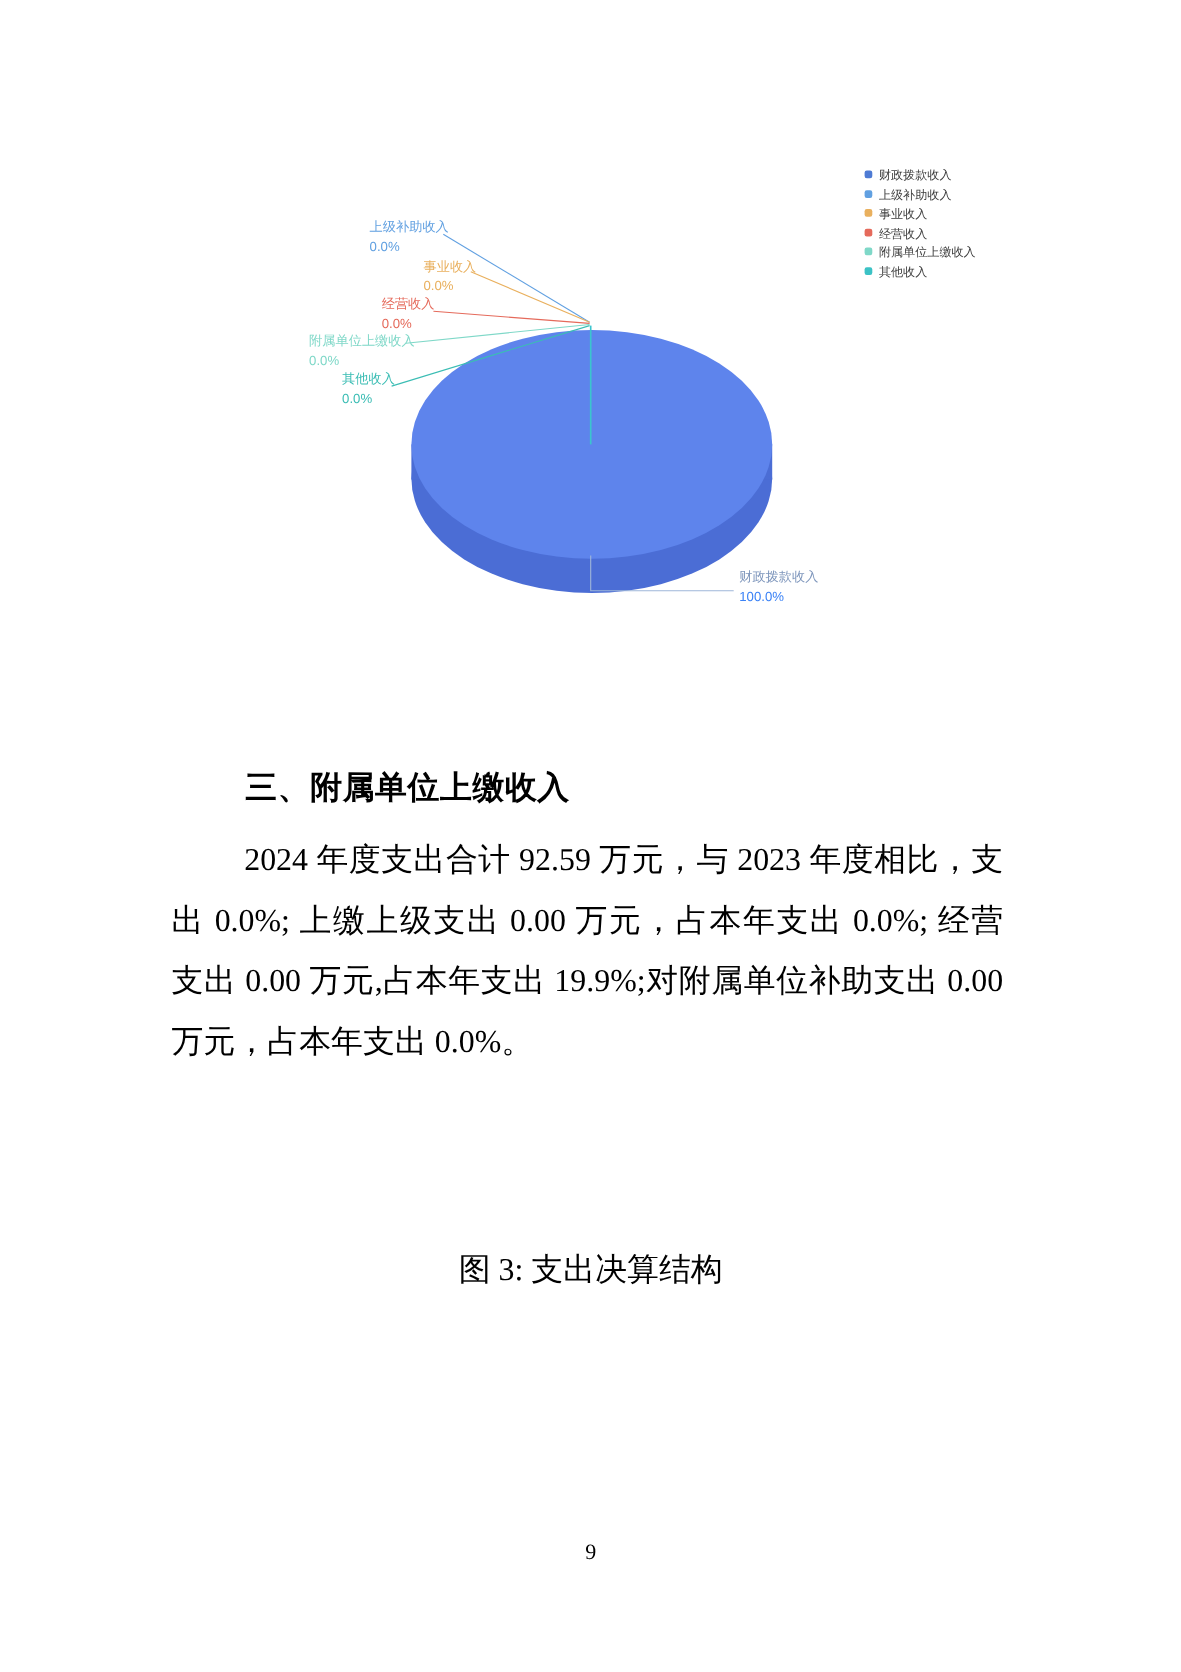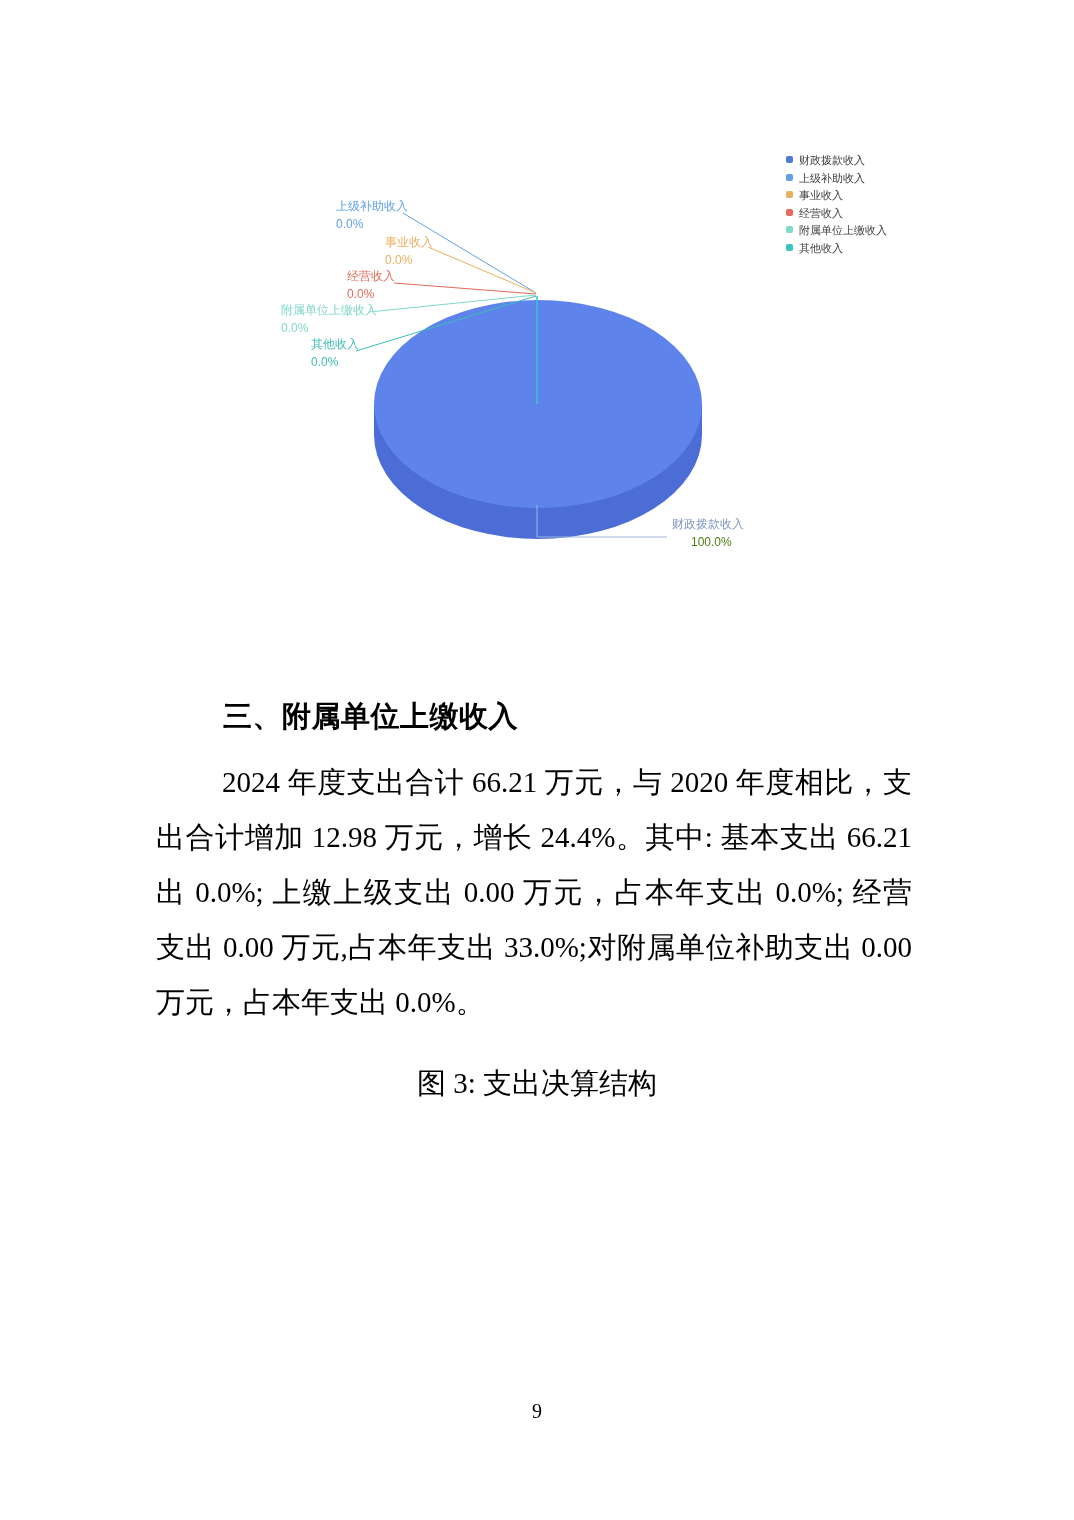--- a/index.html
+++ b/index.html
@@ -22,21 +22,21 @@
   .heading{
     position:absolute;left:223px;top:698px;
     font-family:"Liberation Sans",sans-serif;font-weight:700;font-size:29px;line-height:36px;
     letter-spacing:0.5px;white-space:nowrap;
   }
   .bodytext{position:absolute;left:156px;top:755px;width:756px;font-size:29px;}
   .bodyline{height:55px;line-height:55px;white-space:nowrap;text-align:justify;text-align-last:justify;}
   .bodyline.first{text-indent:66px;}
   .bodyline.last{text-align-last:left;}
   .caption{
-    position:absolute;left:0;top:1056px;width:1074px;height:55px;line-height:55px;
+    position:absolute;left:0;top:1128px;width:1074px;height:55px;line-height:55px;
     text-align:center;font-size:29px;white-space:nowrap;
   }
   .pagenum{position:absolute;left:0;top:1398px;width:1074px;text-align:center;font-size:20px;line-height:26px;}
 </style>
 </head>
 <body>
 
 <div class="page">
 
   <div class="chart">
@@ -70,21 +70,21 @@
     <div class="callout" style="left:281px;top:301px;">
       <div style="color: rgb(127, 216, 200);">附属单位上缴收入</div>
       <div style="color: rgb(127, 216, 200);">0.0%</div>
     </div>
     <div class="callout" style="left:311px;top:335px;">
       <div style="color: rgb(59, 189, 180);">其他收入</div>
       <div style="color: rgb(59, 189, 180);">0.0%</div>
     </div>
     <div class="callout" style="left:672px;top:515px;">
       <div style="color: rgb(126, 150, 188);">财政拨款收入</div>
-      <div style="color: #4d7c0f; margin-left: 19px;">100.0%</div>
+      <div style="color: #3b82f6;">100.0%</div>
     </div>
 
     <div class="legend">
       <div class="legend-item">
         <span class="swatch" style="background: rgb(78, 123, 212);"></span><span>财政拨款收入</span>
       </div>
       <div class="legend-item">
         <span class="swatch" style="background: rgb(97, 160, 225);"></span><span>上级补助收入</span>
       </div>
       <div class="legend-item">
@@ -98,23 +98,22 @@
       </div>
       <div class="legend-item">
         <span class="swatch" style="background: rgb(59, 194, 197);"></span><span>其他收入</span>
       </div>
     </div>
   </div>
 
   <div class="heading">三、附属单位上缴收入</div>
 
   <div class="bodytext">
-    <div class="bodyline first">2024 年度支出合计 66.21 万元，与 2020 年度相比，支</div>
-    <div class="bodyline">出合计增加 12.98 万元，增长 24.4%。其中: 基本支出 66.21</div>
+    <div class="bodyline first">2024 年度支出合计 92.59 万元，与 2023 年度相比，支</div>
     <div class="bodyline">出 0.0%; 上缴上级支出 0.00 万元，占本年支出 0.0%; 经营</div>
-    <div class="bodyline">支出 0.00 万元,占本年支出 33.0%;对附属单位补助支出 0.00</div>
+    <div class="bodyline">支出 0.00 万元,占本年支出 19.9%;对附属单位补助支出 0.00</div>
     <div class="bodyline last">万元，占本年支出 0.0%。</div>
   </div>
 
   <div class="caption">图 3: 支出决算结构</div>
 
   <div class="pagenum">9</div>
 </div>
 
 </body></html>

